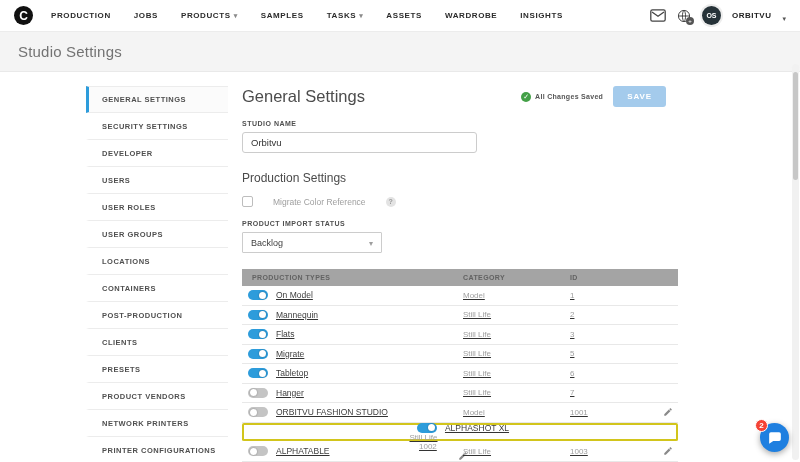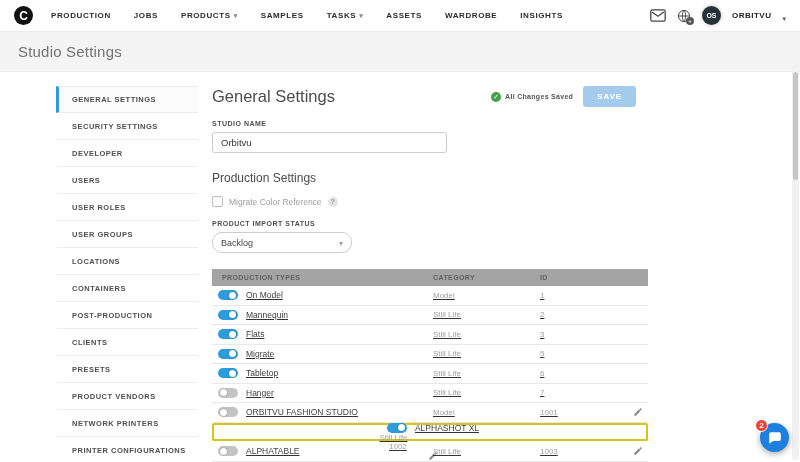--- a/index.html
+++ b/index.html
@@ -48,21 +48,21 @@
   .user-caret::after { content: "▾"; font-size: 7px; color: #555; }
 
   
   .page-header {
     background: var(--header_bg, #f4f4f4);
     padding: 11px 18px; border-bottom: 1px solid #e9e9e9;
   }
   .page-header h1 { font-size: 15px; font-weight: 400; color: #737373; letter-spacing: .2px; }
 
   
-  .content { display: flex; padding-left: 56px; height: 390px; background: #fff; }
+  .content { display: flex; padding-left: 86px; height: 390px; background: #fff; }
 
   .sidebar { width: 142px; flex-shrink: 0; padding-top: 14px; }
   .sidebar-item {
     height: 27px; display: flex; align-items: center;
     padding-left: 13px; border-bottom: 1px solid #ececec;
     border-left: 3px solid transparent;
     font-size: 7.5px; font-weight: 700; letter-spacing: .5px; color: #4f4f4f;
     cursor: pointer; white-space: nowrap;
   }
   .sidebar .sidebar-item:first-of-type { border-top: 1px solid #ececec; }
@@ -87,32 +87,32 @@
   .field-label {
     display: block; font-size: 7px; font-weight: 700; letter-spacing: .5px;
     color: #4f4f4f; margin: 13px 0 5px;
   }
   .text-input {
     width: 235px; height: 21px; border: 1px solid #ccc; border-radius: 3px;
     padding: 0 8px; font-family: inherit; font-size: 9.5px; color: #333; outline: none;
   }
   .section-title { font-size: 12px; font-weight: 500; color: #4a4a4a; margin-top: 18px; }
 
-  .checkbox-row { display: flex; align-items: center; gap: 6px; margin-top: 11px; }
+  .checkbox-row { display: flex; align-items: center; gap: 20px; margin-top: 11px; }
   .checkbox { width: 11px; height: 11px; border: 1px solid #bdbdbd; border-radius: 2px; background: #fff; cursor: pointer; }
   .checkbox-label { font-size: 8.5px; color: #9e9e9e; }
   .info-icon {
     width: 10px; height: 10px; border-radius: 50%; background: #e3e3e3; color: #9a9a9a;
     font-size: 7px; font-weight: 700; display: flex; align-items: center; justify-content: center;
     cursor: pointer;
   }
   .info-icon::after { content: "?"; }
 
   .select {
-    width: 140px; height: 21px; border: 1px solid #ccc; border-radius: 10px;
+    width: 140px; height: 21px; border: 1px solid #ccc; border-radius: 1px;
     display: flex; align-items: center; justify-content: space-between;
     padding: 0 8px; font-size: 9px; color: #3f3f3f; cursor: pointer; margin-top: 1px;
   }
   .sel-caret::after { content: "▾"; color: #9e9e9e; font-size: 8px; }
 
   
   .table { margin-top: 16px; width: 436px; }
   .thead {
     display: flex; align-items: center; height: 17px; padding-left: 6px;
     background: var(--thead_bg, #a4a4a4);

